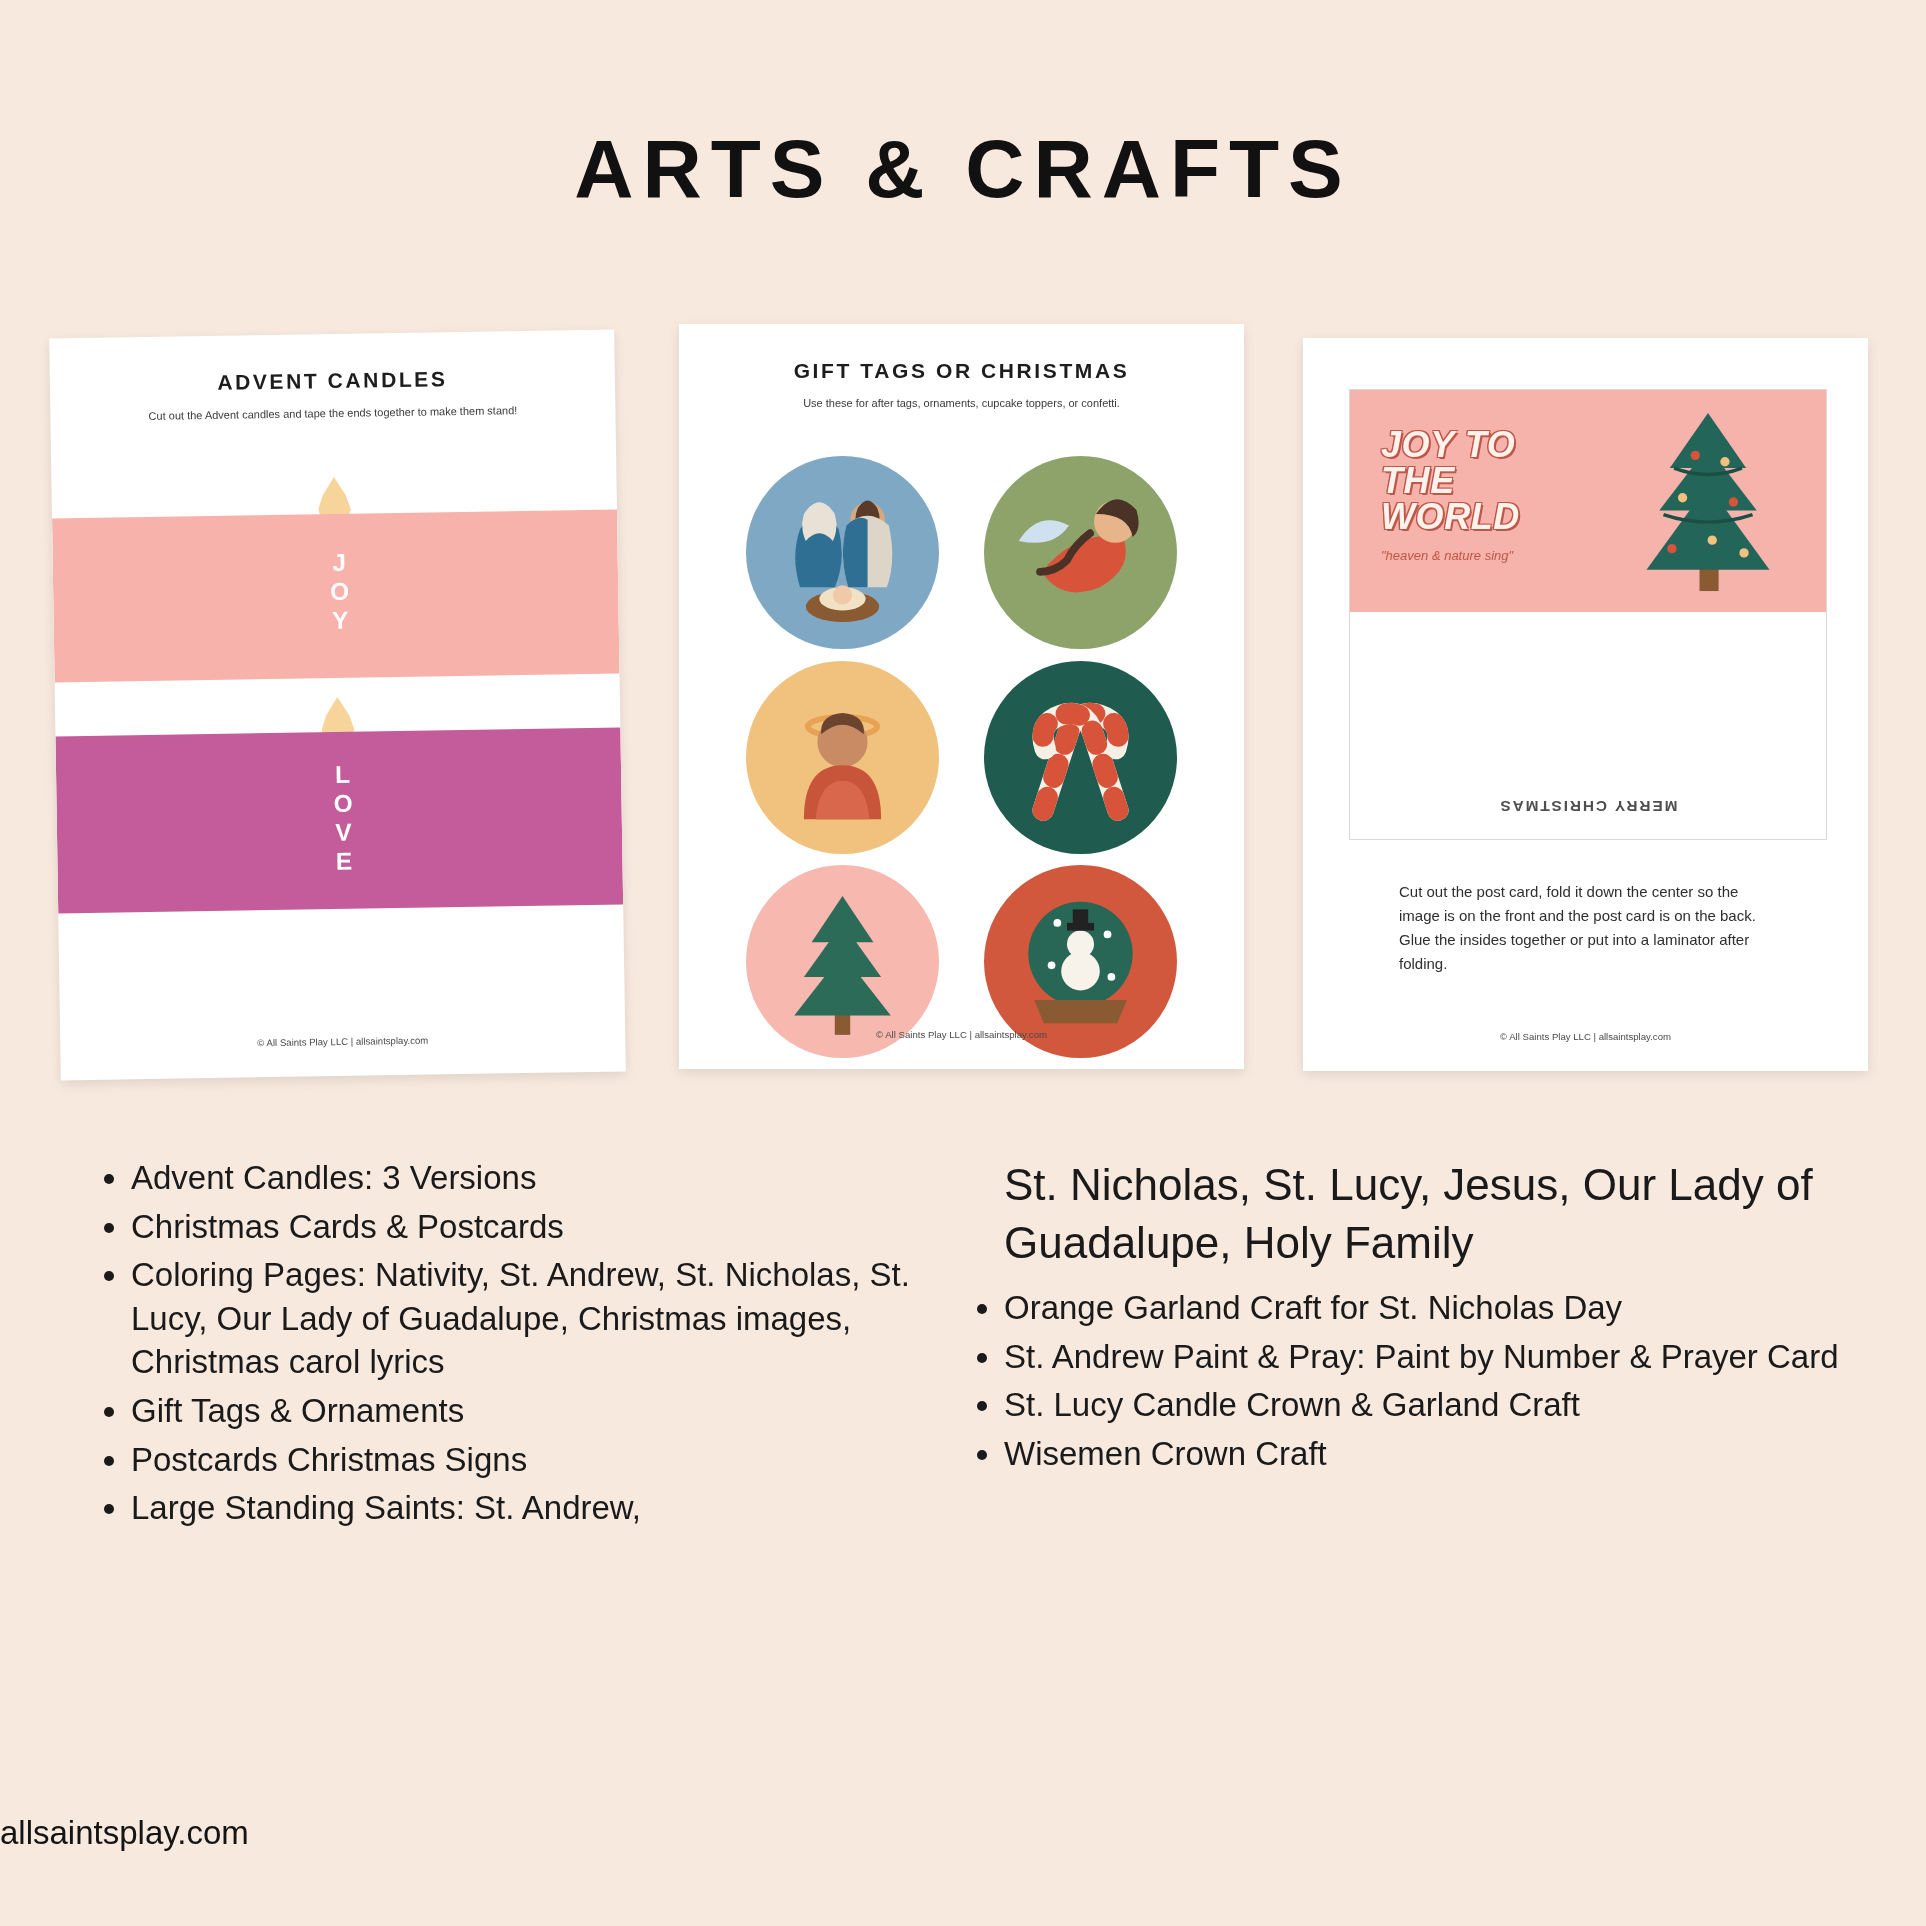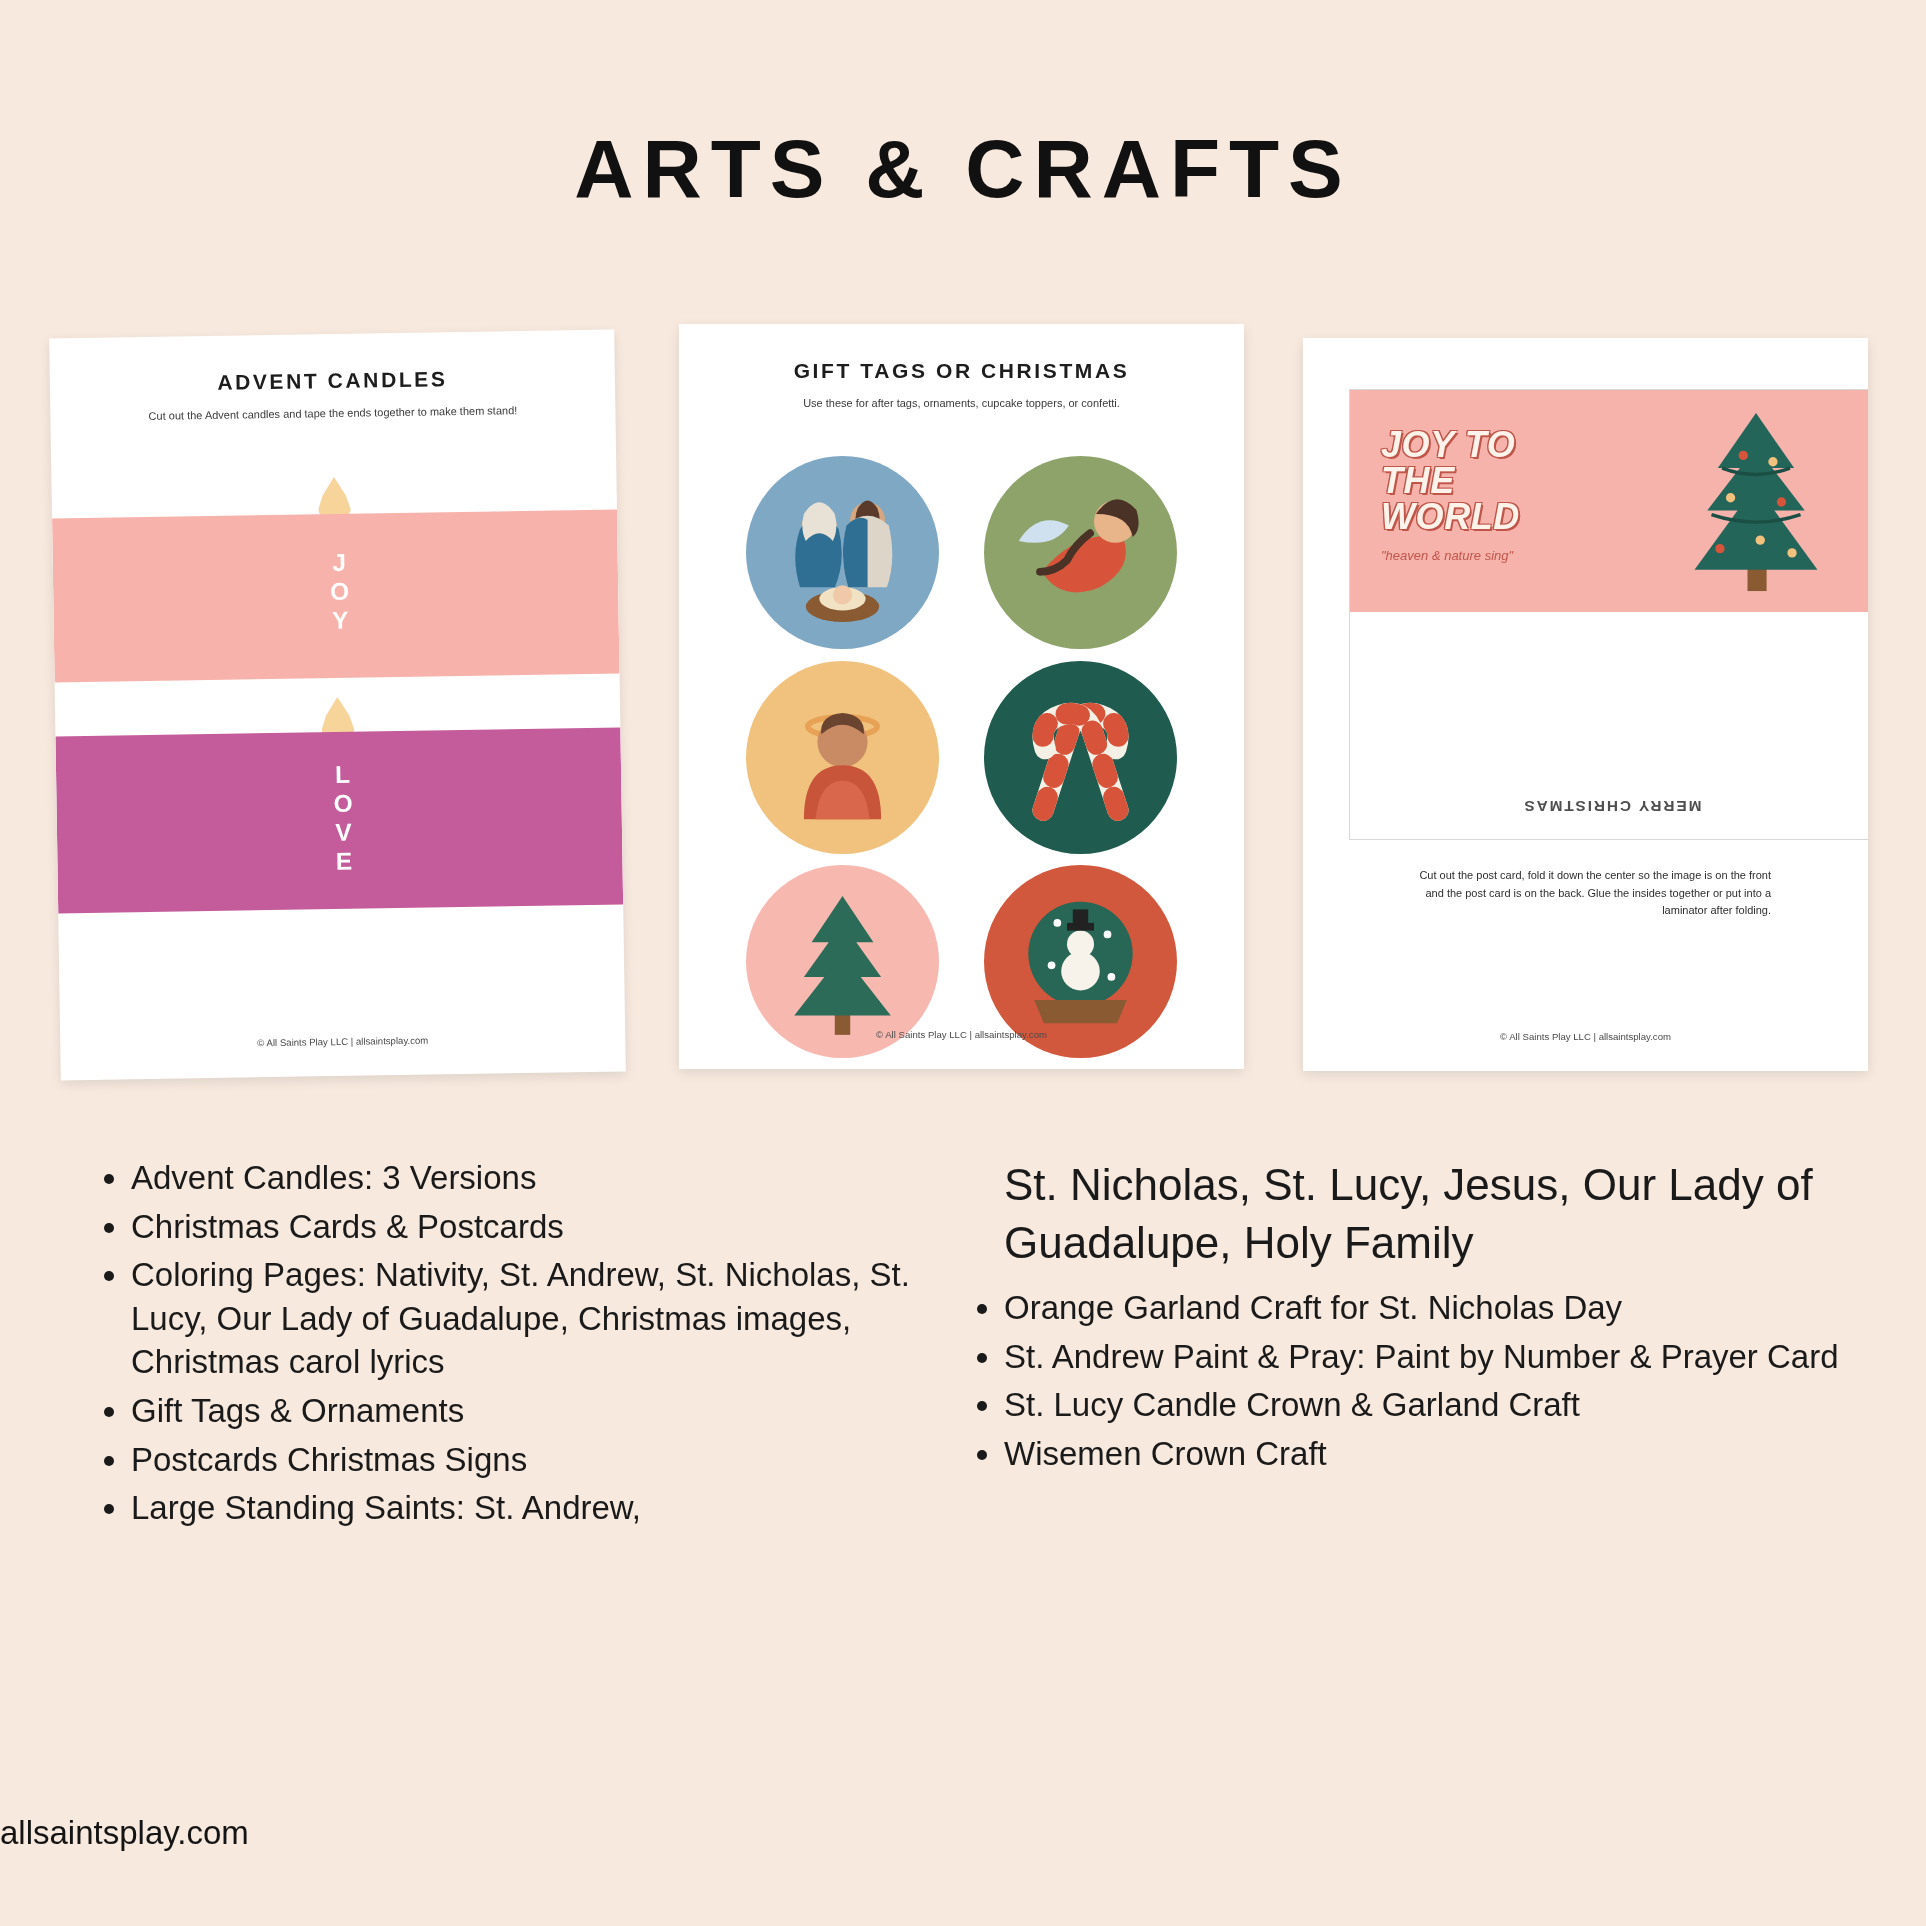--- a/index.html
+++ b/index.html
@@ -158,21 +158,20 @@
     height: 733px;
   }
   .postcard-outline {
     position: absolute;
     top: 51px;
     left: 46px;
     width: 476px;
     height: 449px;
     border: 1.3px solid #d8d8d8;
     background: #ffffff;
-    padding-left: 48px;
   }
   .postcard-art {
     position: absolute;
     top: 0;
     left: 0;
     width: 100%;
     height: 222px;
     background: #f5b3ab;
   }
   .joy-block {
@@ -211,25 +210,25 @@
     width: 100%;
     text-align: center;
     font-size: 15.4px;
     font-weight: bold;
     letter-spacing: 1.9px;
     color: #4f4f4f;
     transform: rotate(180deg);
   }
   .postcard-instructions {
     position: absolute;
-    top: 529px;
+    top: 542px;
     left: 96px;
     width: 372px;
-    text-align: right;
-    font-size: 11px;
+    text-align: left;
+    font-size: 15px;
     line-height: 1.6;
     color: #2e2e2e;
   }
 
   
   .lists {
     position: absolute;
     top: 1156px;
     left: 96px;
     width: 1746px;

